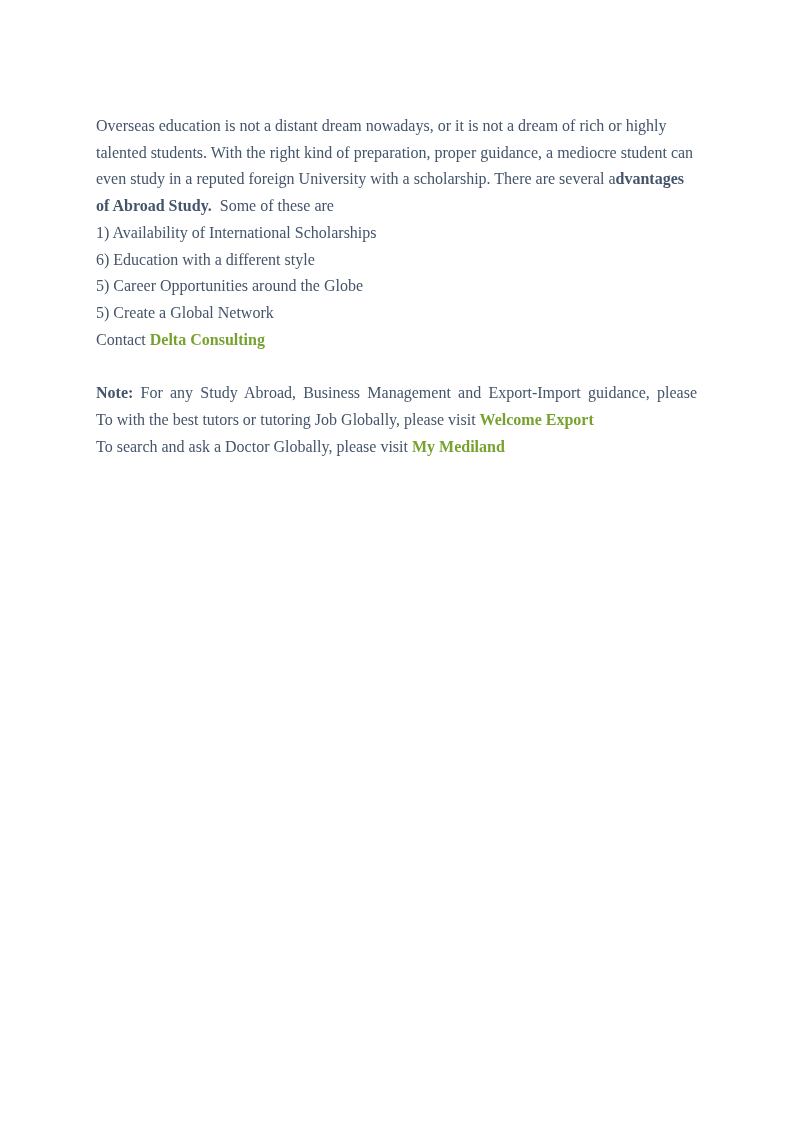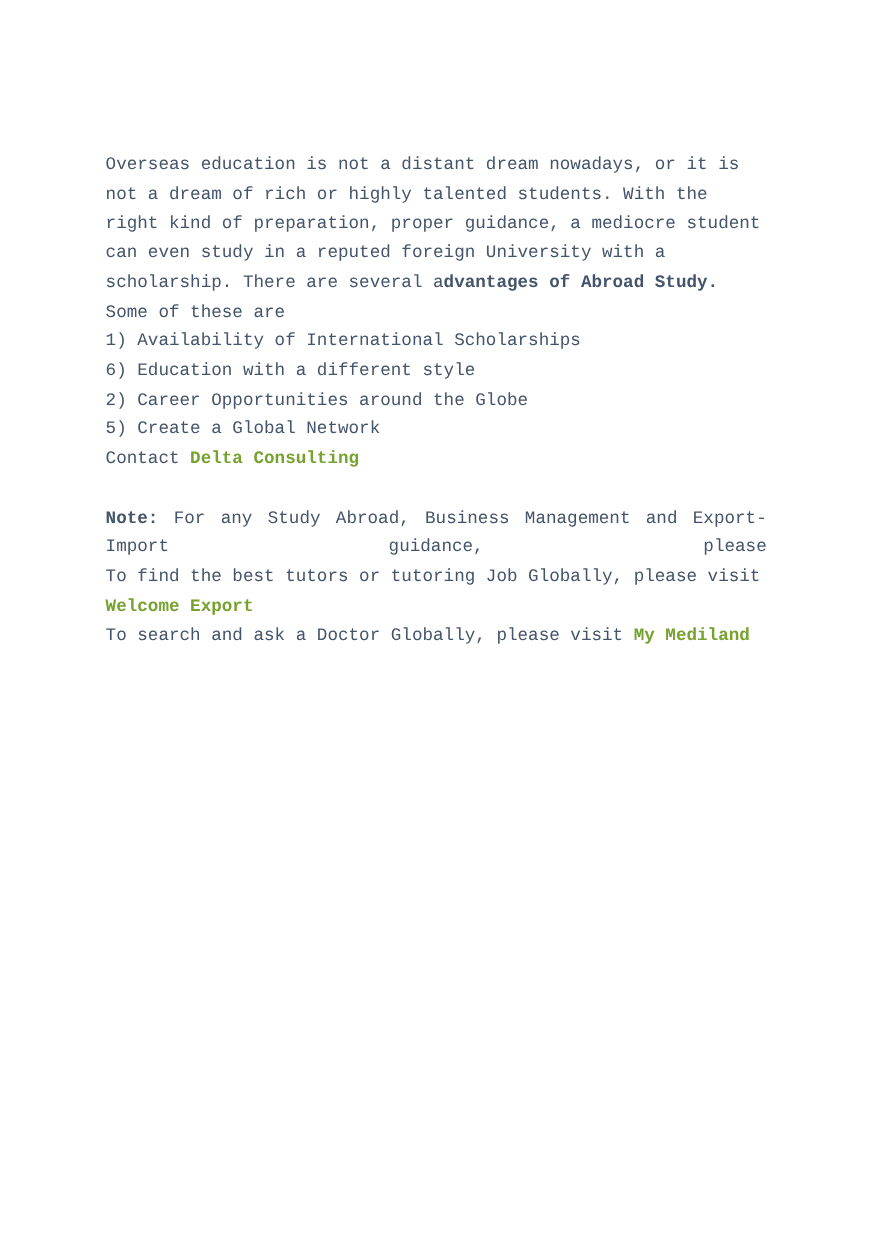--- a/index.html
+++ b/index.html
@@ -14,23 +14,22 @@
     background: #ffffff;
     overflow: hidden;
     font-family: "Liberation Serif", serif;
     font-size: 16px;
     line-height: 26.7px;
     color: #44546A;
   }
   .content {
     position: absolute;
     left: 96px;
-    top: 137px;
+    top: 113px;
     width: 601px;
-    font-family: Liberation Mono, monospace;
   }
   .para {
     margin: 0;
     padding: 0;
     white-space: pre-wrap; 
   }
   .para.justified {
     white-space: normal;
     text-align: justify;
     text-align-last: justify; 
@@ -50,26 +49,26 @@
 <body>
 
 <div class="page">
   <div class="content">
 
     <p class="para"><span>Overseas education is not a distant dream nowadays, or it is not a dream of rich or highly talented students. With the right kind of preparation, proper guidance, a mediocre student can even study in a reputed foreign University with a scholarship. There are several a</span><b>dvantages of Abroad Study.</b><span>  Some of these are</span></p>
 
     <div>
       <p class="para">1) Availability of International Scholarships</p>
       <p class="para">6) Education with a different style</p>
-      <p class="para">2) Career Opportunities around the Globe</p>
+      <p class="para">5) Career Opportunities around the Globe</p>
       <p class="para">5) Create a Global Network</p>
     </div>
 
     <p class="para"><span>Contact </span><span class="glink">Delta Consulting</span></p>
 
     <p class="para justified note-start"><b>Note:</b><span> For any Study Abroad, Business Management and Export-Import guidance, please</span></p>
 
-    <p class="para"><span>To find the best tutors or tutoring Job Globally, please visit </span><span class="glink">Welcome Export</span></p>
+    <p class="para"><span>To with the best tutors or tutoring Job Globally, please visit </span><span class="glink">Welcome Export</span></p>
 
     <p class="para"><span>To search and ask a Doctor Globally, please visit </span><span class="glink">My Mediland</span></p>
 
   </div>
 </div>
 
 </body></html>

